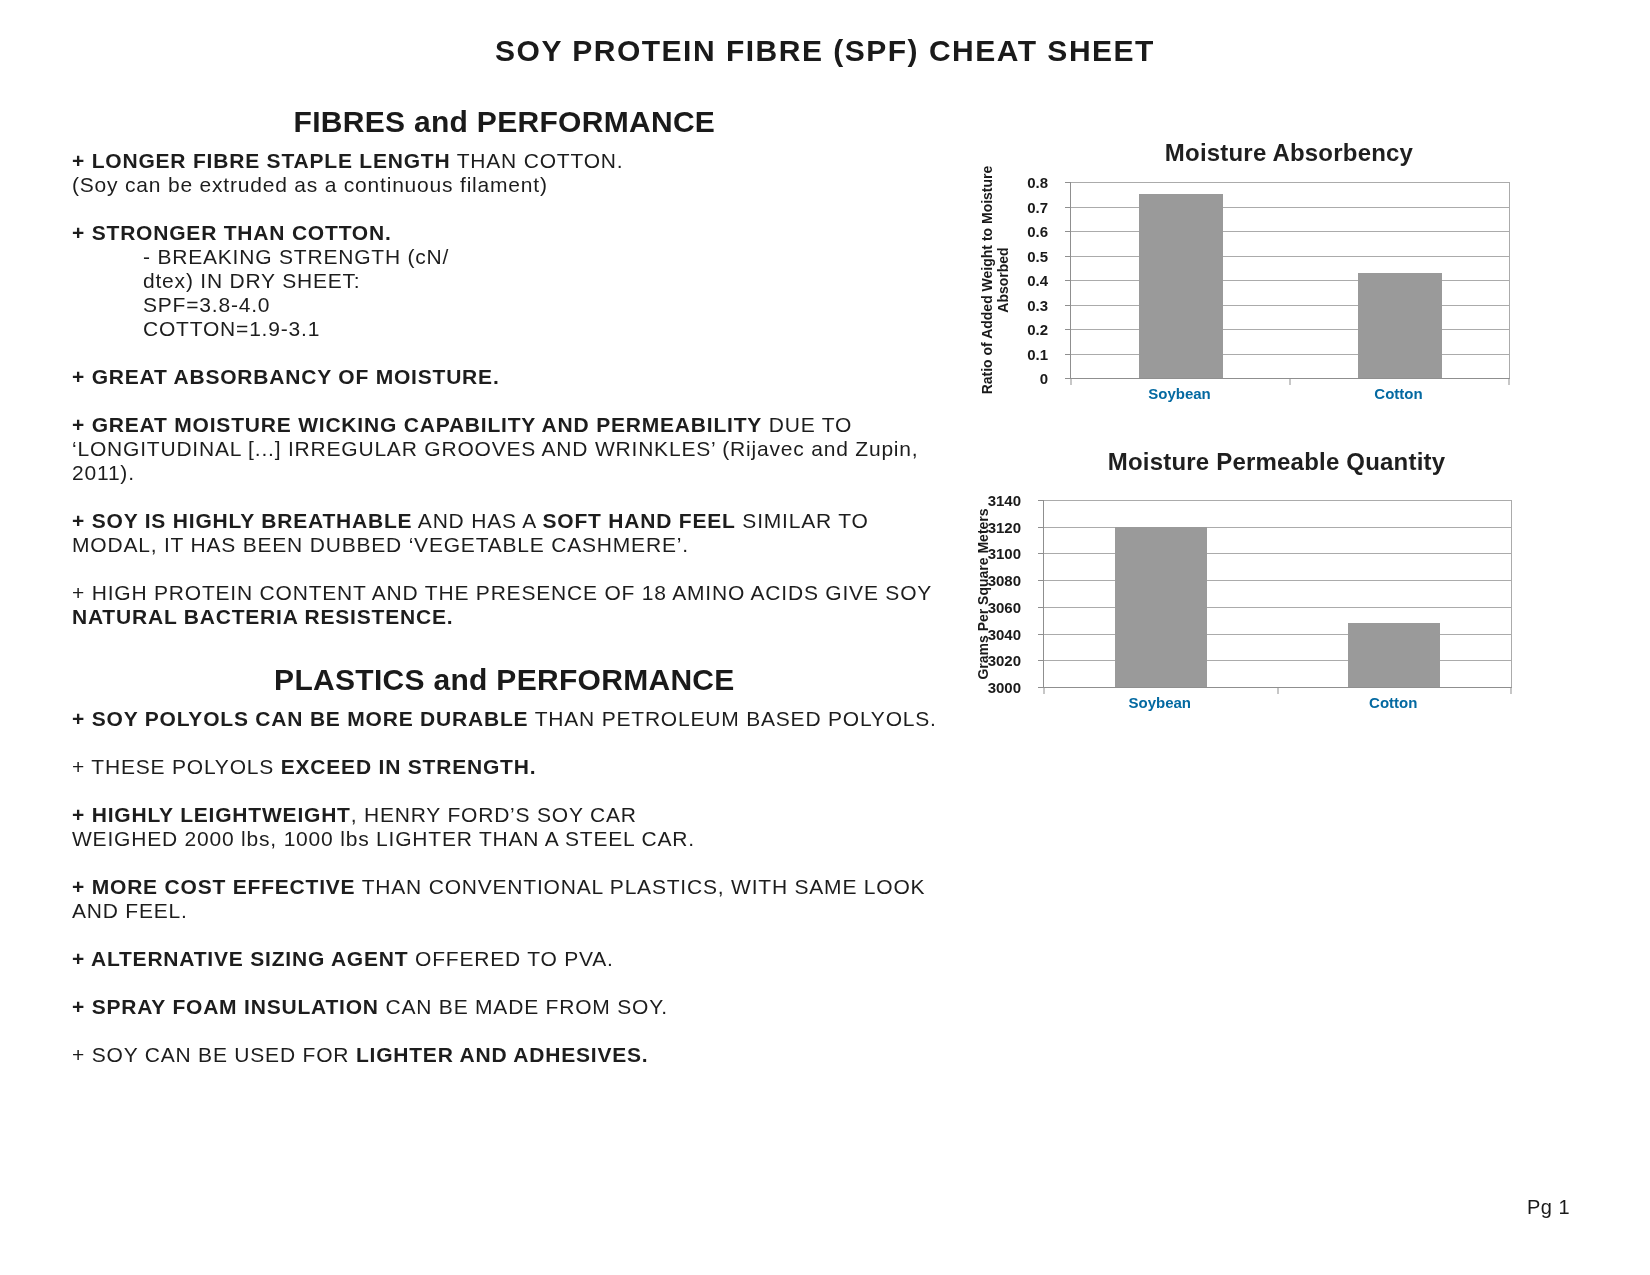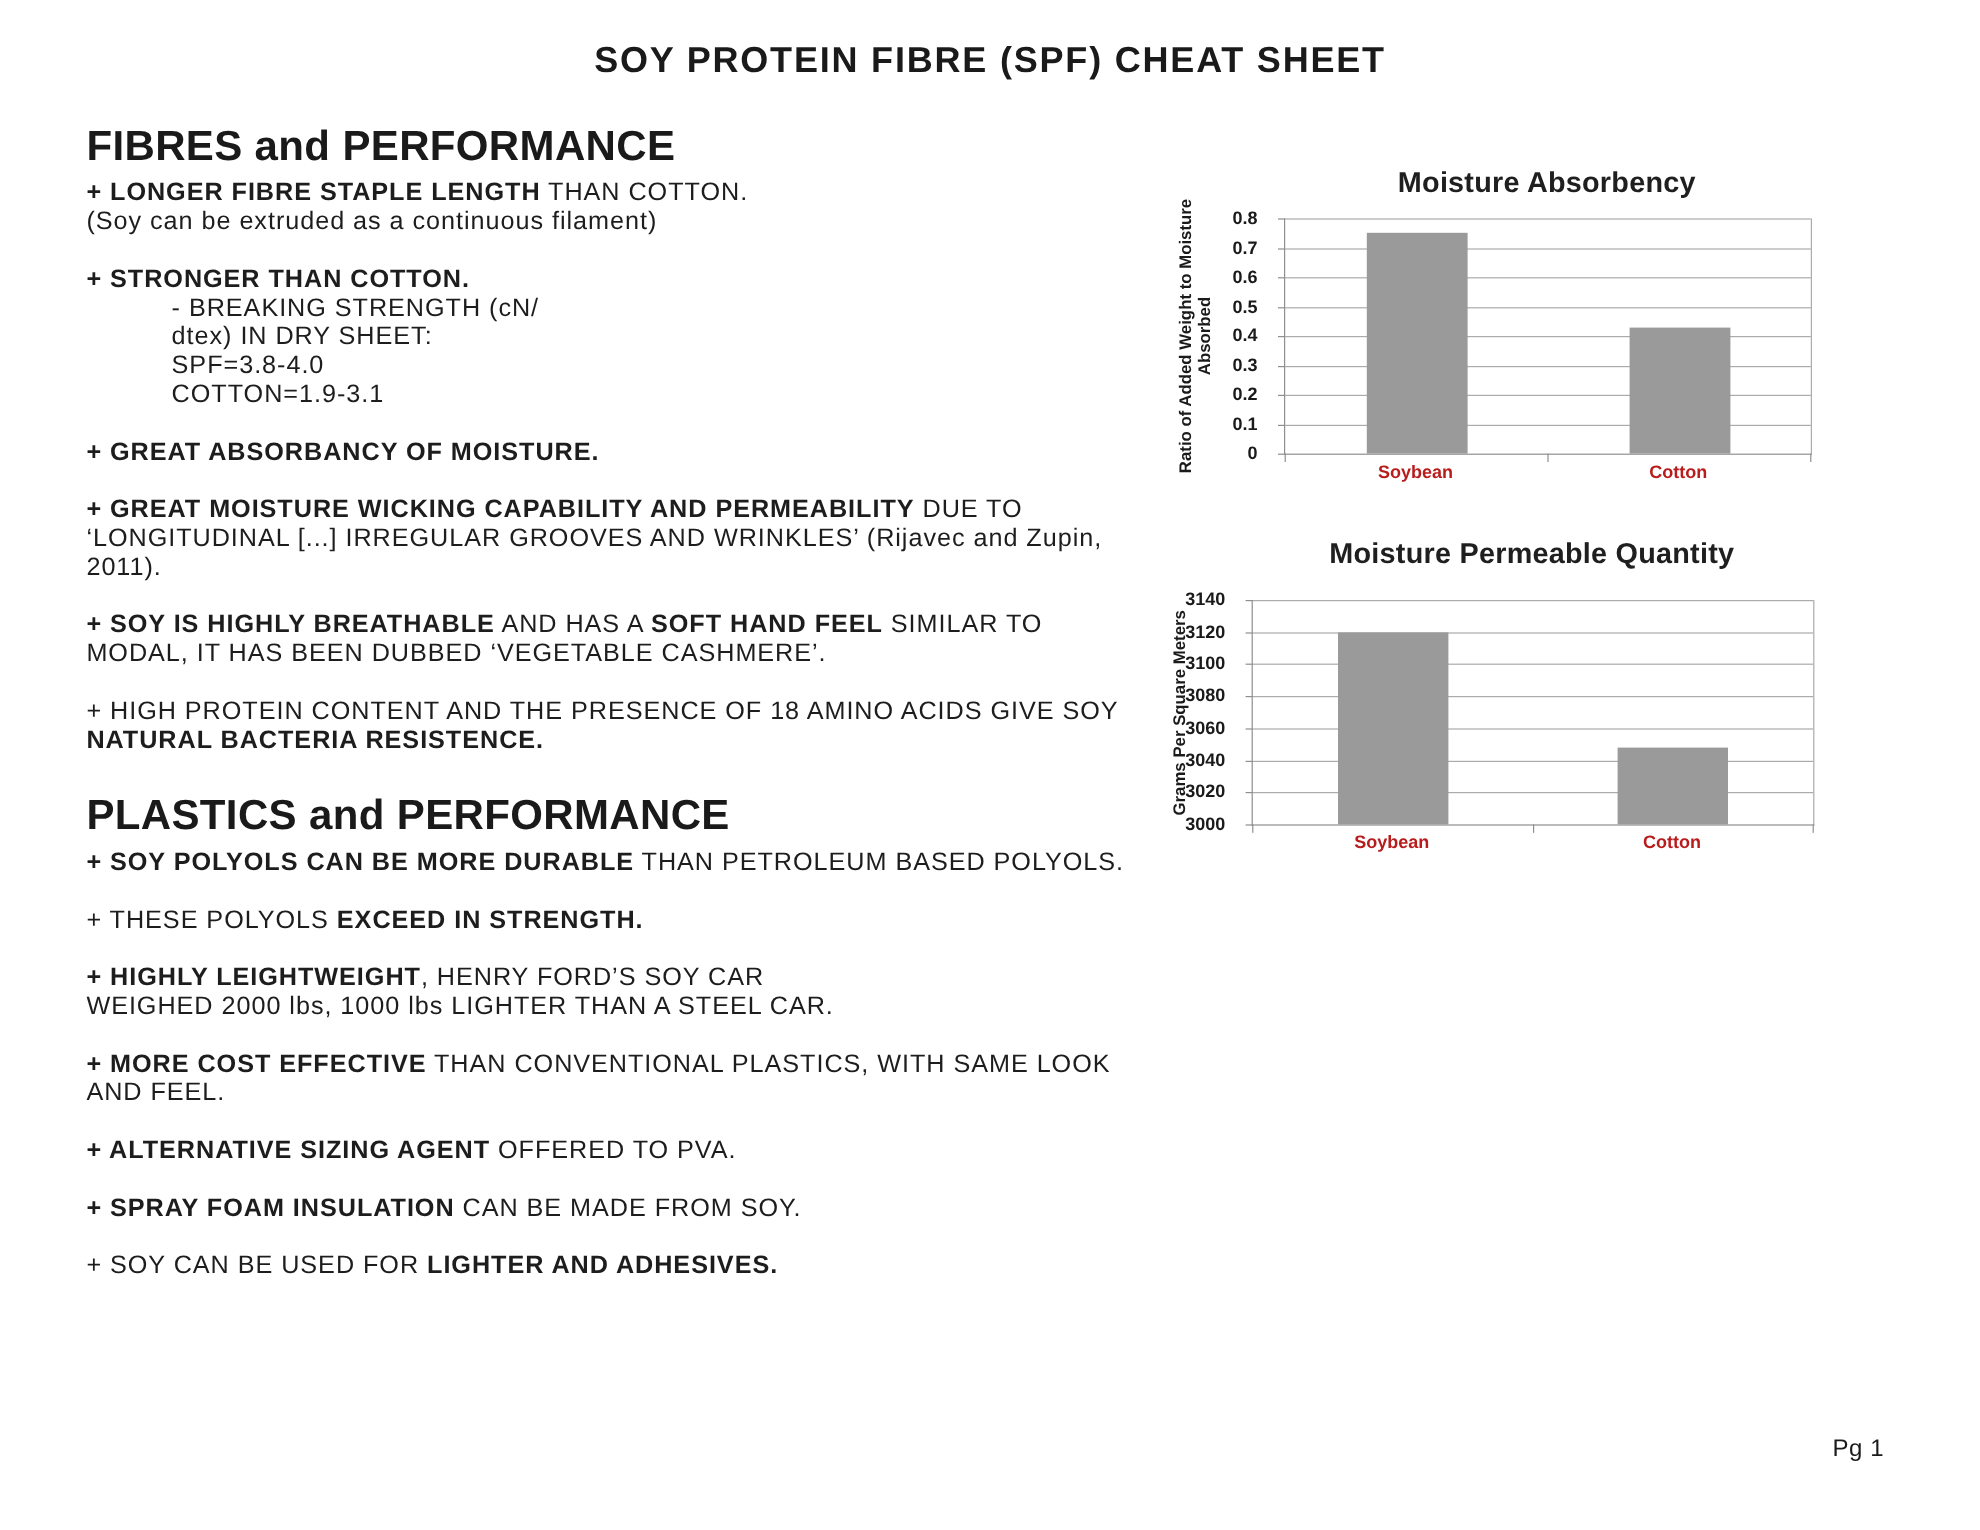--- a/index.html
+++ b/index.html
@@ -23,26 +23,27 @@
     font-weight: bold;
     letter-spacing: 1.5px;
     color: #1a1a1a;
   }
   .left-col {
     position: absolute;
     left: 72px;
     top: 107px;
   }
   .section-heading {
-    font-size: 35px;
+    font-size: 30px;
     font-weight: bold;
     line-height: 30px;
     letter-spacing: 0.3px;
     margin: 36px 0 12px 0;
     color: #1a1a1a;
+    text-align: center;
   }
   .section-heading:first-child { margin-top: 0; }
   .para { margin: 0 0 24px 0; }
   .line {
     font-size: 21px;
     line-height: 24px;
     letter-spacing: 0.8px;
     white-space: nowrap;
   }
   .line.indent { padding-left: 71px; }
@@ -123,21 +124,21 @@
     background: var(--axis);
     transform: translateX(-50%);
   }
   .bar { position: absolute; bottom: 0; }
   .cats { position: absolute; display: flex; }
   .cat {
     flex: 1;
     text-align: center;
     font-size: 15px;
     font-weight: bold;
-    color: #b91c1c;
+    color: #0369a1;
   }
 </style>
 </head>
 <body>
 
 <div class="page">
   <h1 class="doc-title">SOY PROTEIN FIBRE (SPF) CHEAT SHEET</h1>
   <div class="left-col" id="sections">
       <div class="section-heading">FIBRES and PERFORMANCE</div>
       <div class="para">

